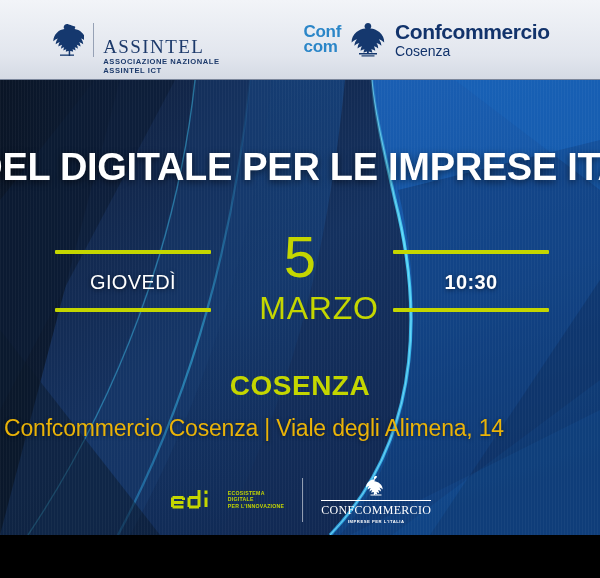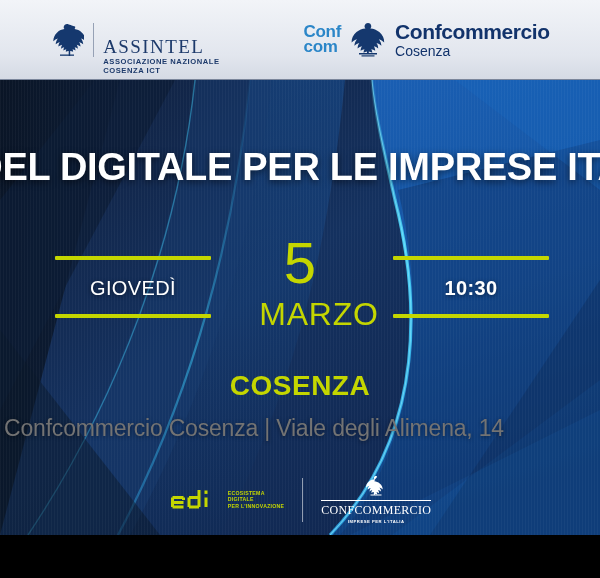--- a/index.html
+++ b/index.html
@@ -139,21 +139,21 @@
     white-space: nowrap;
     color: #ffffff;
     font-size: 38px;
     font-weight: bold;
     letter-spacing: -0.3px;
     text-shadow: 0 2px 7px rgba(0,0,0,0.55);
   }
 
   .date-row {
     position: absolute;
-    top: 176px;
+    top: 170px;
     left: 0;
     width: 600px;
     height: 100px;
   }
 
   .rule-block { position: absolute; }
   .rule {
     height: 4px;
     background: #c4d600;
     border-radius: 1px;
@@ -203,21 +203,21 @@
     font-size: 28px;
     font-weight: bold;
     letter-spacing: 0.5px;
   }
   .venue {
     position: absolute;
     top: 335px;
     left: 0;
     width: 508px;
     text-align: center;
-    color: #737373;
+    color: #eab308;
     font-size: 23px;
     font-weight: 400;
     letter-spacing: -0.2px;
     text-shadow: 0 1px 4px rgba(0,0,0,0.45);
   }
 
   
   .footer-logos {
     position: absolute;
     top: 395px;
@@ -290,21 +290,21 @@
       <svg class="assintel-eagle" viewBox="0 0 34 36">
         <g fill="#15386e">
           <path d="M17 2c-1.6 0-2.8 1-3.2 2.4-.3 1 0 2 .6 2.7-2.6.3-5.2 1.4-7.2 3.3C4.6 12.8 3.2 16 3.3 19.3c1.3-1.3 2.9-2.3 4.6-2.8-1.3 1.6-2.1 3.6-2.2 5.7 1.2-1.1 2.6-1.9 4.1-2.3-.9 1.4-1.4 3-1.4 4.7 1.1-.9 2.4-1.6 3.7-1.9-.7 1.2-1.1 2.6-1.1 4 1-.7 2.1-1.2 3.2-1.4-.5 1-.8 2.1-.8 3.2.9-.6 1.9-1 2.9-1.2-.3.8-.5 1.6-.5 2.4.9-.5 1.9-.8 2.9-.8v5.1h1.5v-5.1c1 0 2 .3 2.9.8 0-.8-.2-1.6-.5-2.4 1 .2 2 .6 2.9 1.2 0-1.1-.3-2.2-.8-3.2 1.1.2 2.2.7 3.2 1.4 0-1.4-.4-2.8-1.1-4 1.3.3 2.6 1 3.7 1.9 0-1.7-.5-3.3-1.4-4.7 1.5.4 2.9 1.2 4.1 2.3-.1-2.1-.9-4.1-2.2-5.7 1.7.5 3.3 1.5 4.6 2.8.1-3.3-1.3-6.5-3.9-8.9-2-1.9-4.6-3-7.2-3.3.6-.7.9-1.7.6-2.7C19.8 3 18.6 2 17 2z"></path>
           <path d="M10 32.5h14v1.3H10z"></path>
         </g>
       </svg>
       <div class="assintel-sep"></div>
       <div class="assintel-words">
         <span class="assintel-name">ASSINTEL</span>
         <span class="assintel-sub1">ASSOCIAZIONE NAZIONALE</span>
-        <span class="assintel-sub2">COSENZA ICT</span>
+        <span class="assintel-sub2">ASSINTEL ICT</span>
       </div>
     </div>
 
     <div class="confcom-logo">
       <div class="confcom-mark">
         <div>Conf</div>
         <div>com</div>
       </div>
       <svg class="confcom-eagle" viewBox="0 0 40 36">
         <g fill="#15386e">

